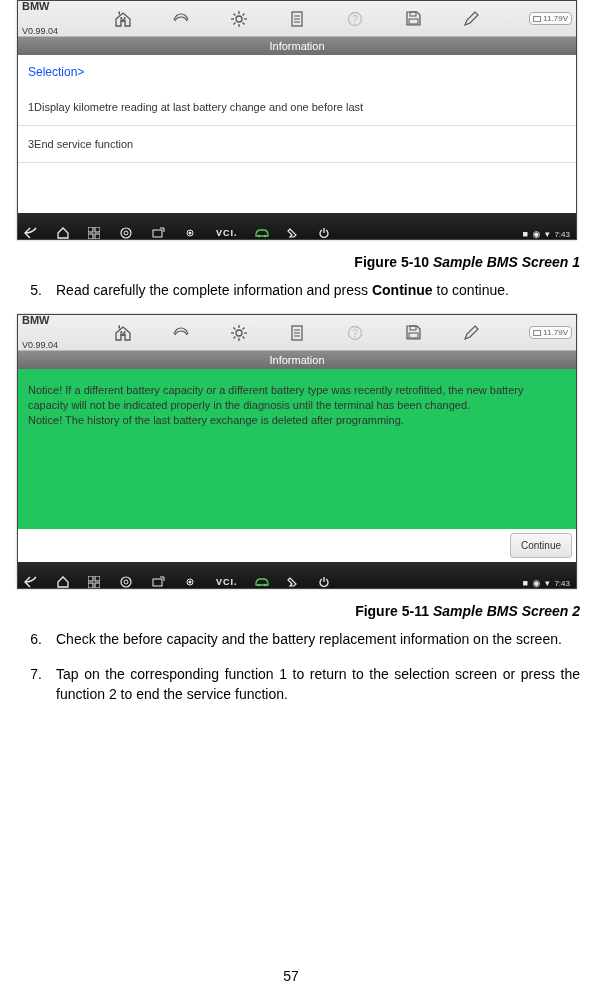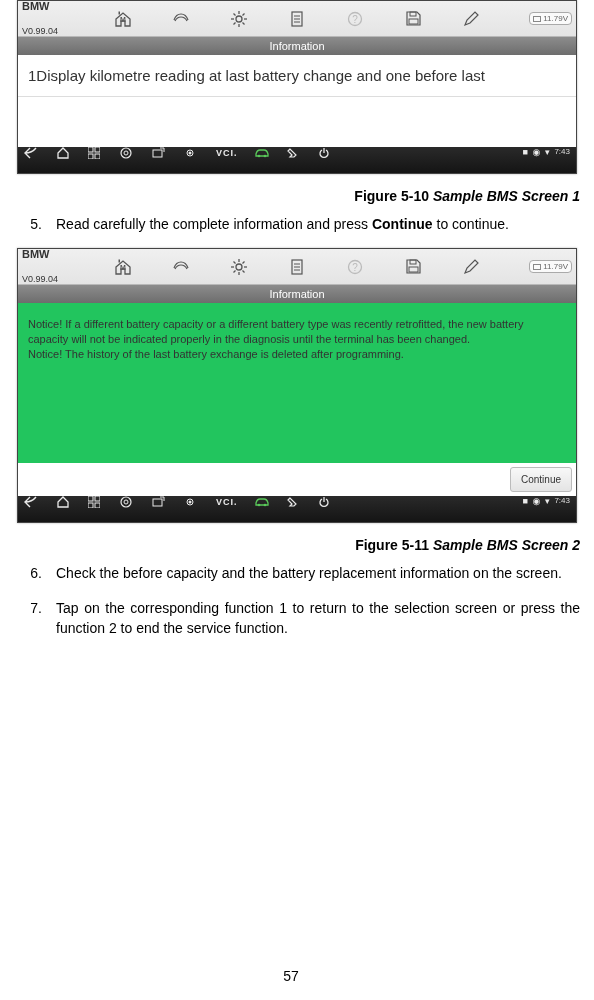--- a/index.html
+++ b/index.html
@@ -100,21 +100,21 @@
     font-weight: 500;
     background:#fff;
   }
 
   .list {
     background: #fff;
   }
   .list .row {
     border-bottom: 1px solid #ddd;
     padding: 12px 10px;
-    font-size: 15px;
+    font-size: 11px;
     color: #333;
   }
   .whitespace { height: 50px; background:#fff; }
 
   .content-body {
     background:#22c55e;
     font-size:11px;
     color:#333;
     padding: 14px 10px 10px 10px;
     line-height: 1.35;
@@ -132,21 +132,21 @@
     background: linear-gradient(#f8f8f8,#e4e4e4);
     border:1px solid #bbb;
     border-radius:3px;
     color:#333;
   }
 
   .bottombar {
     height: 26px;
     background: linear-gradient(#2a2a2a,#141414);
     display:flex;
-    align-items:flex-start;
+    align-items:flex-end;
     color:#eaeaea;
     padding: 0 6px;
     font-size: 8px;
   }
   .bottombar .bicons {
     display:flex;
     gap: 16px;
     align-items:center;
   }
   .bottombar .spacer { flex:1; }
@@ -249,22 +249,24 @@
           <svg width="16" height="16" viewBox="0 0 16 16">
               <path d="M2 14 L4 9 L12 1 L15 4 L7 12 Z" fill="none" stroke="#555" stroke-width="1.2"></path>
             </svg>
         </div>
       </div>
       <div class="voltage">
         <span class="volt-badge">11.79V</span>
       </div>
     </div>
     <div class="titlebar">Information</div>
+    <div class="breadcrumb">Selection&gt;</div>
     <div class="list">
       <div class="row">1Display kilometre reading at last battery change and one before last</div>
+      <div class="row">3End service function</div>
     </div>
     <div class="whitespace"></div>
 
     <div class="bottombar">
       <div class="bicons">
         <span class="bi">
             <svg width="14" height="12" viewBox="0 0 14 12">
               <path d="M6 1 L1 6 L6 11 M1 6 Q8 6 12 1" fill="none" stroke="#eaeaea" stroke-width="1.4"></path>
             </svg>
           </span>

